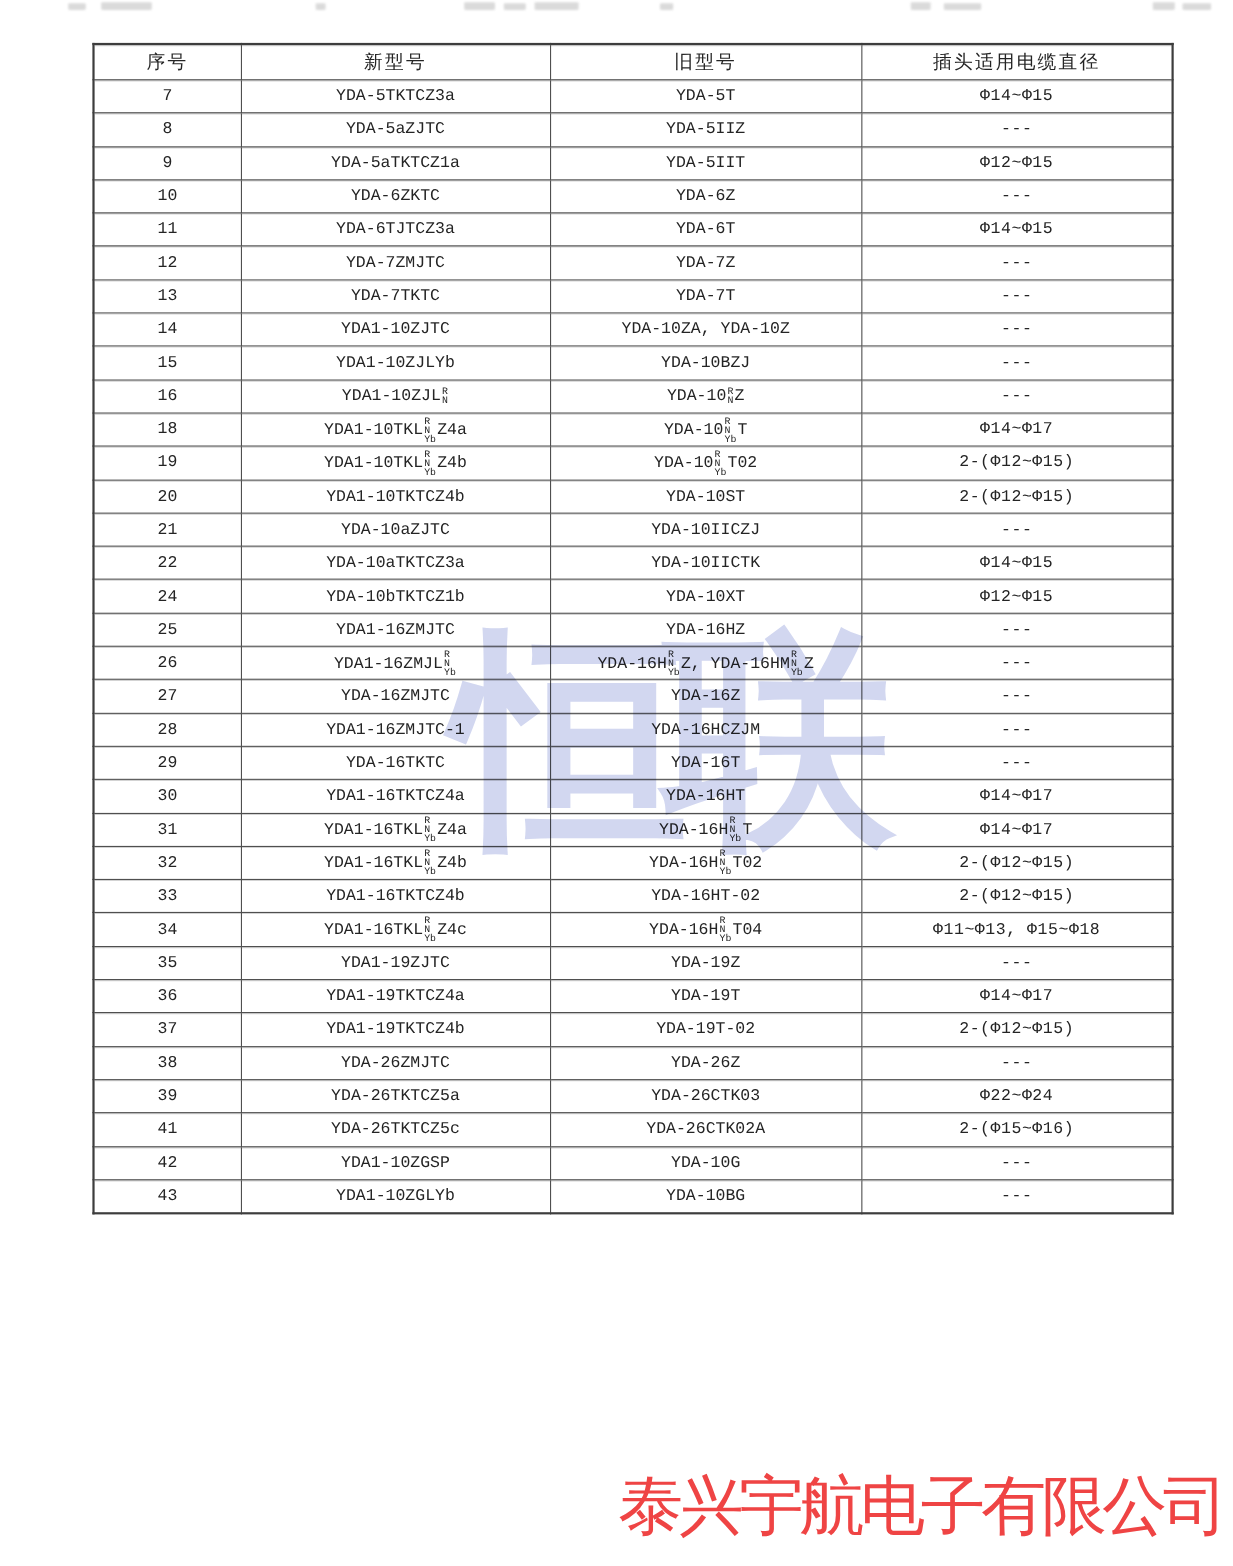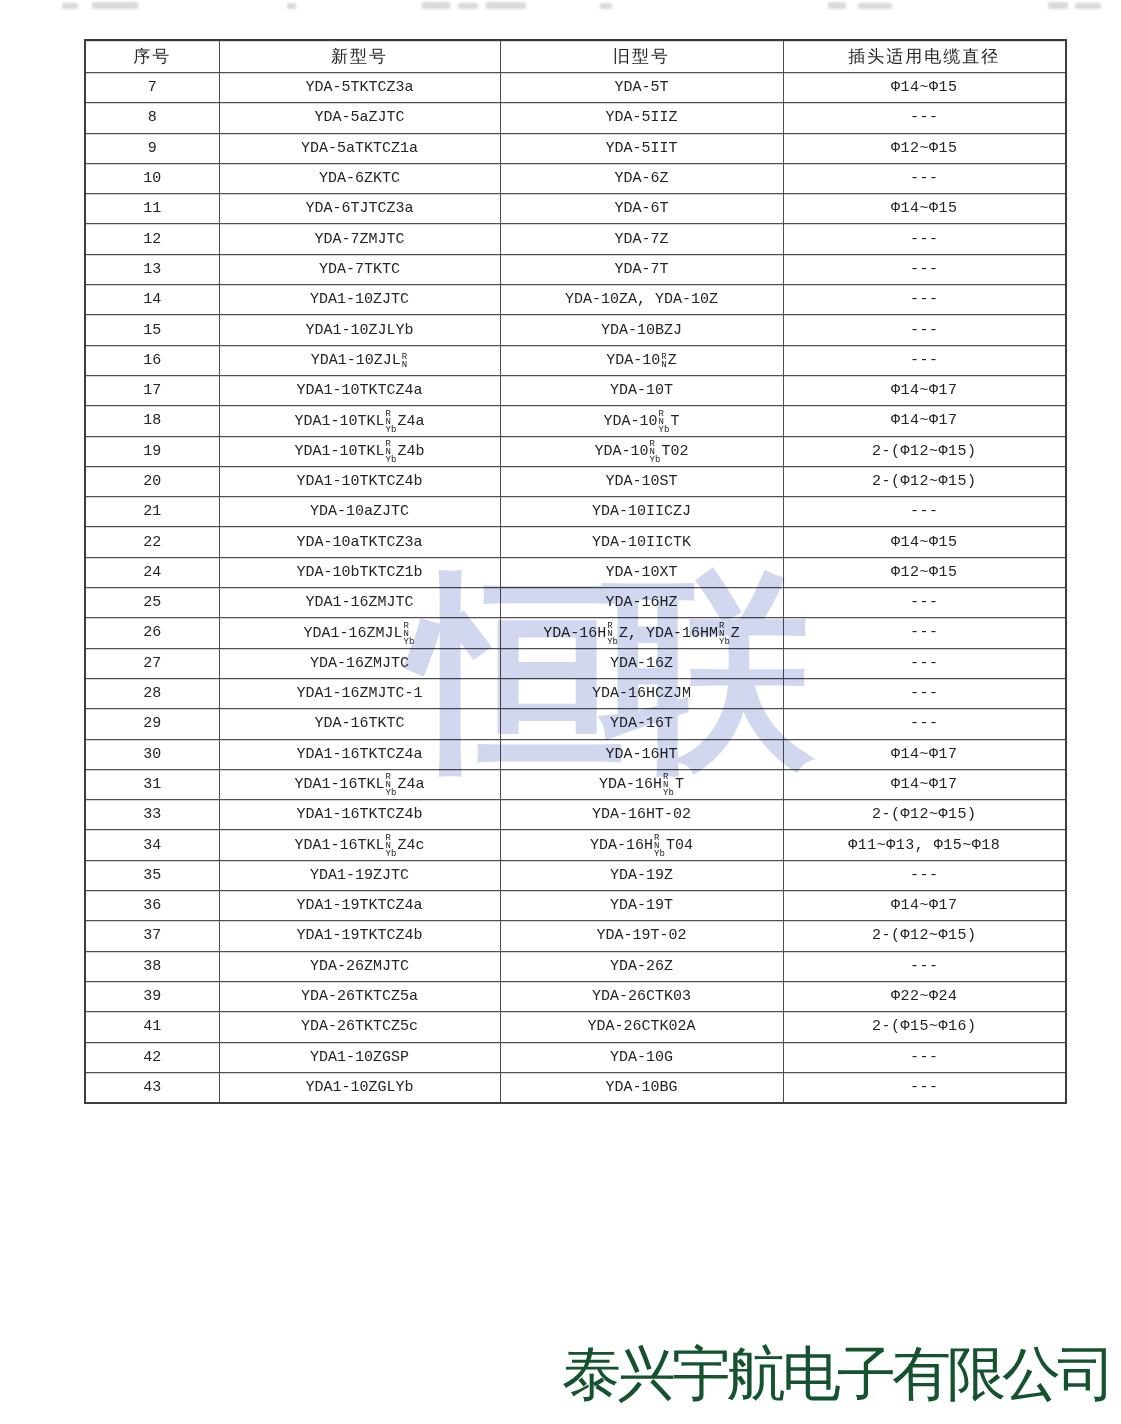--- a/index.html
+++ b/index.html
@@ -89,22 +89,22 @@
     mix-blend-mode:multiply;
     white-space:nowrap;
     margin-left:32px;
   }
   
   .wm-bottom {
     position:absolute;
     left:562px; top:1342px;
     font-size:59px;
     line-height:1.1;
-    font-family:Liberation Serif, serif;
-    color:#14532d;
+    font-family:Liberation Mono, monospace;
+    color:#ef4444;
     letter-spacing:-4px;
     z-index:3;
     pointer-events:none;
     white-space:nowrap;
   }
 </style>
 </head>
 <body>
 
 <div class="page">
@@ -199,26 +199,20 @@
               <span>R</span>
               <span>N</span>
             </span></td>
           <td class="c-old">YDA-10<span class="stack">
               <span>R</span>
               <span>N</span>
             </span>Z</td>
           <td class="c-dia">---</td>
         </tr>
         <tr>
-          <td class="c-no">17</td>
-          <td class="c-new">YDA1-10TKTCZ4a</td>
-          <td class="c-old">YDA-10T</td>
-          <td class="c-dia">Φ14~Φ17</td>
-        </tr>
-        <tr>
           <td class="c-no">18</td>
           <td class="c-new">YDA1-10TKL<span class="stack">
               <span>R</span>
               <span>N</span>
               <span>Yb</span>
             </span>Z4a</td>
           <td class="c-old">YDA-10<span class="stack">
               <span>R</span>
               <span>N</span>
               <span>Yb</span>
@@ -319,20 +313,34 @@
               <span>Yb</span>
             </span>Z4a</td>
           <td class="c-old">YDA-16H<span class="stack">
               <span>R</span>
               <span>N</span>
               <span>Yb</span>
             </span>T</td>
           <td class="c-dia">Φ14~Φ17</td>
         </tr>
         <tr>
+          <td class="c-no">32</td>
+          <td class="c-new">YDA1-16TKL<span class="stack">
+              <span>R</span>
+              <span>N</span>
+              <span>Yb</span>
+            </span>Z4b</td>
+          <td class="c-old">YDA-16H<span class="stack">
+              <span>R</span>
+              <span>N</span>
+              <span>Yb</span>
+            </span>T02</td>
+          <td class="c-dia">2-(Φ12~Φ15)</td>
+        </tr>
+        <tr>
           <td class="c-no">33</td>
           <td class="c-new">YDA1-16TKTCZ4b</td>
           <td class="c-old">YDA-16HT-02</td>
           <td class="c-dia">2-(Φ12~Φ15)</td>
         </tr>
         <tr>
           <td class="c-no">34</td>
           <td class="c-new">YDA1-16TKL<span class="stack">
               <span>R</span>
               <span>N</span>

